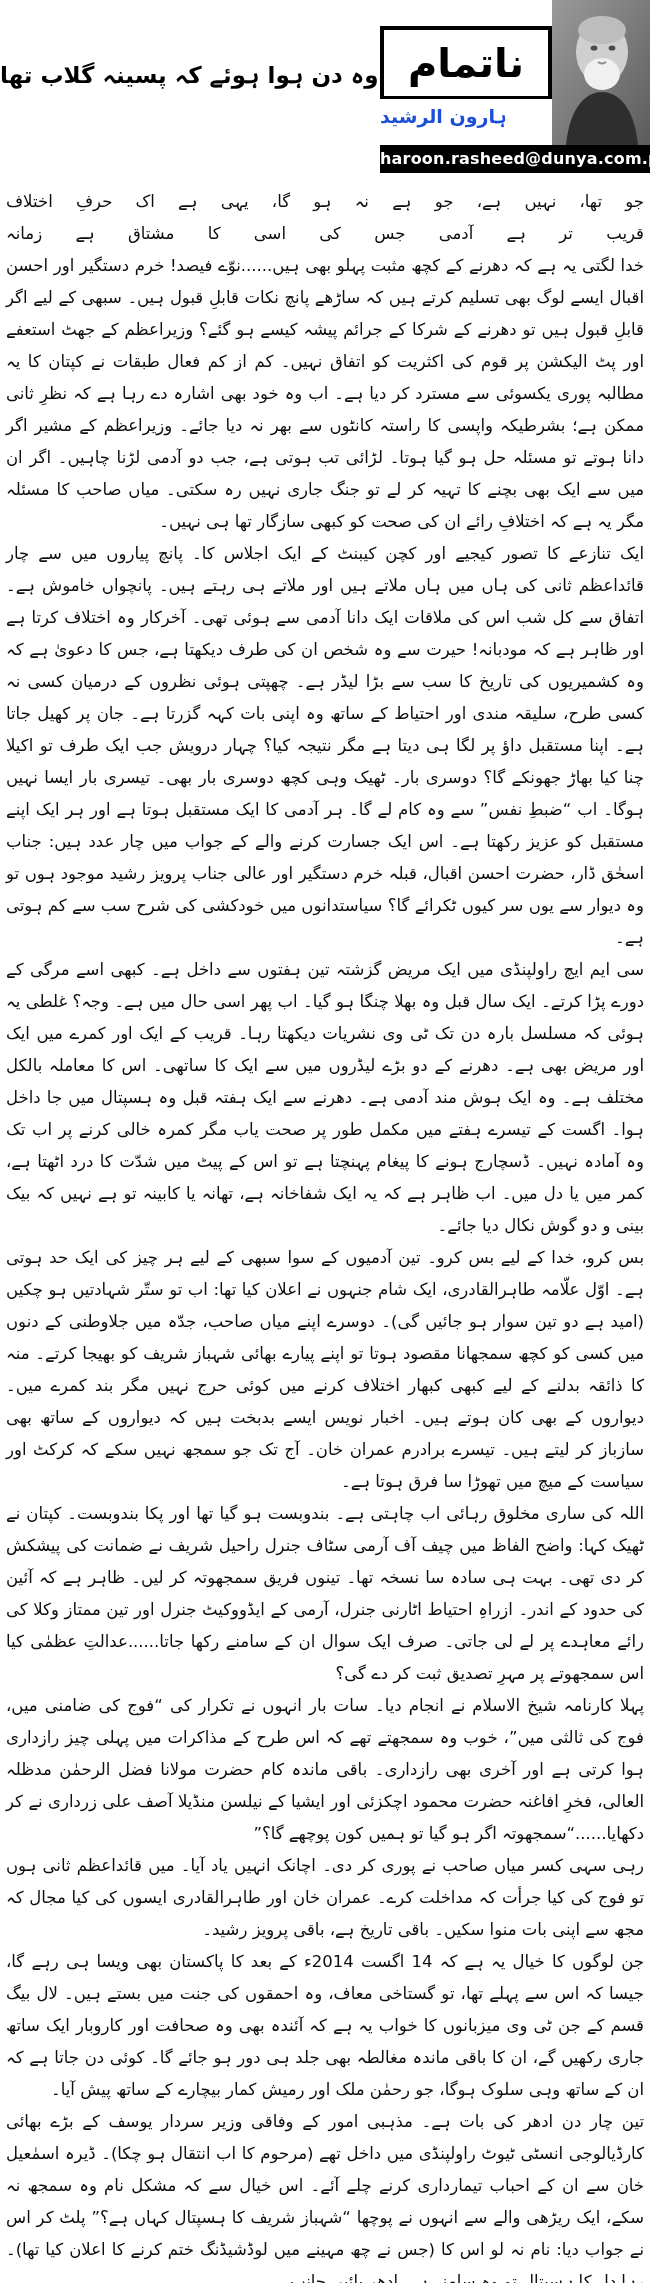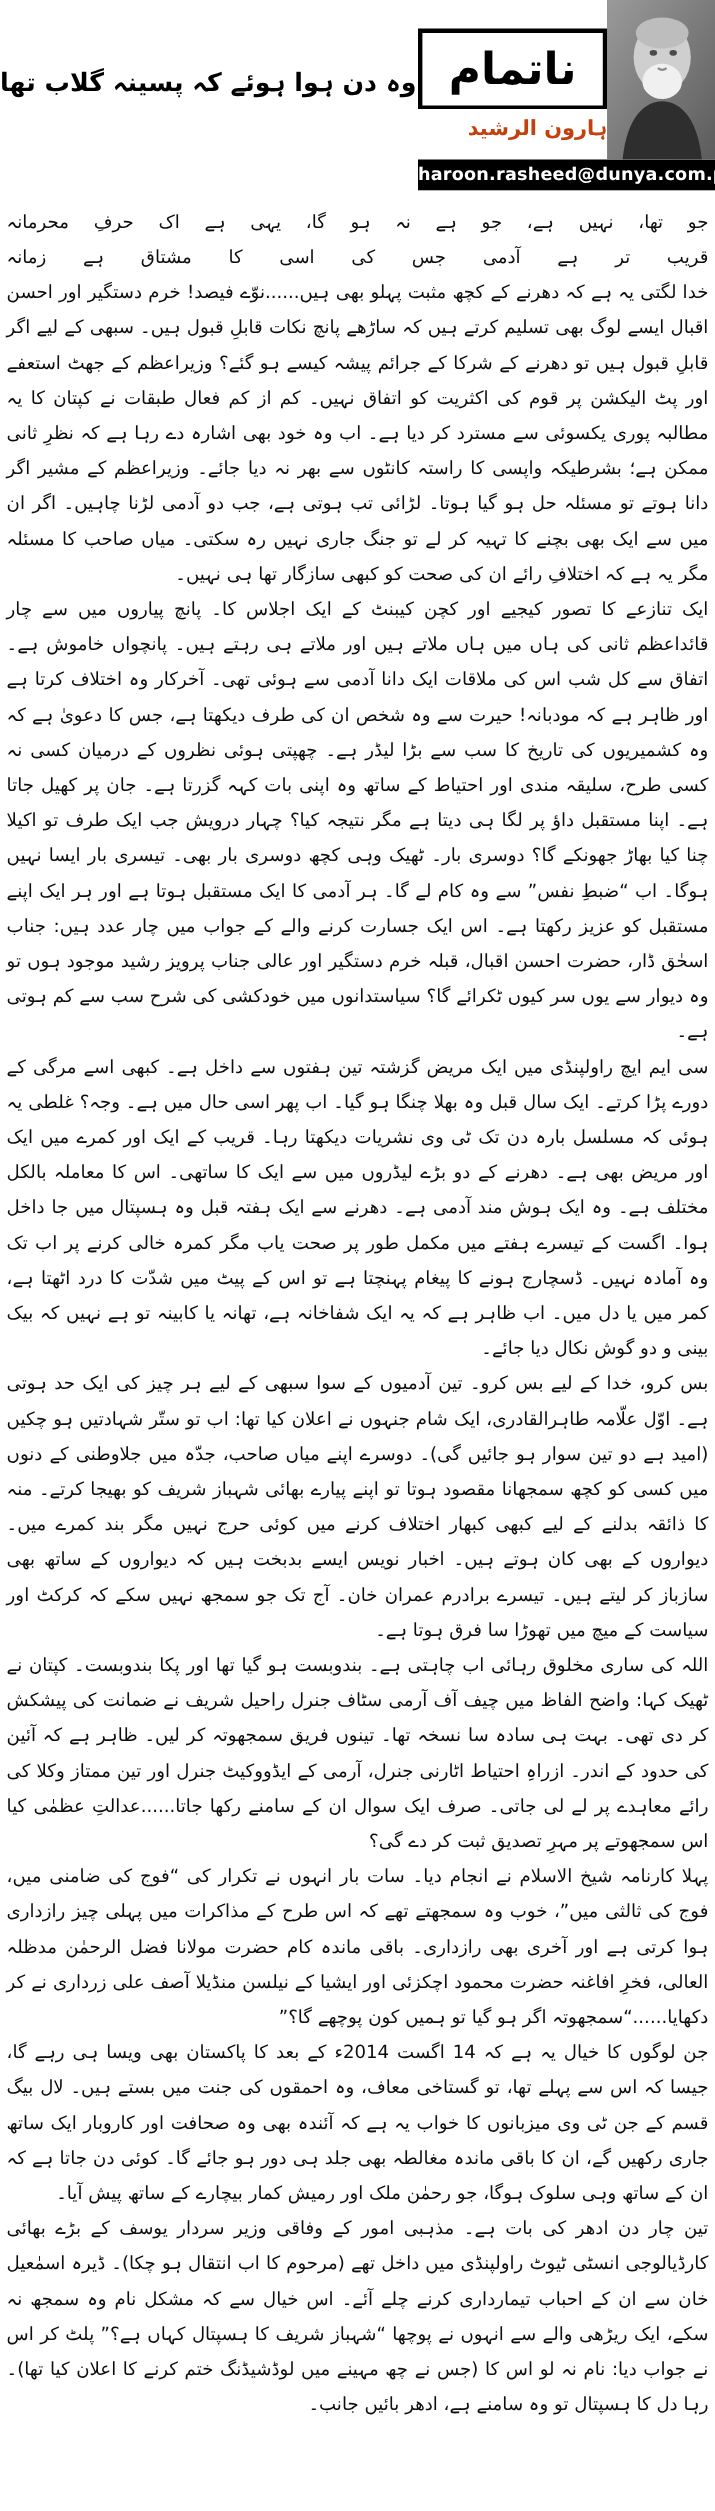--- a/index.html
+++ b/index.html
@@ -17,22 +17,22 @@
   }
   .author-block{position:absolute;top:0;right:0;width:270px;}
   .logo-row{display:flex;flex-direction:row;height:145px;}
   .logo-left{width:200px;display:flex;flex-direction:column;align-items:stretch;}
   .natamam-box{
     margin-top:26px;border:4px solid #000;border-bottom-width:3px;
     background:#fff;text-align:center;
     font-size:40px;font-weight:bold;line-height:66px;direction:rtl;color:#000;
   }
   .author-name{
-    text-align:right;font-size:19px;font-weight:bold;direction:rtl;
-    padding-top:6px;color:#c2410c;
+    text-align:left;font-size:19px;font-weight:bold;direction:rtl;
+    padding-top:6px;color:#1d4ed8;
   }
   .photo-wrap{width:98px;height:145px;background:#777;}
   .email-bar{
     background:#000;color:#fff;font-weight:bold;font-size:16px;
     text-align:center;letter-spacing:.2px;padding:4px 0 5px;
     font-family:"DejaVu Sans",sans-serif;
   }
   
   .article{
     padding:10px 6px 0 6px;direction:rtl;
@@ -76,26 +76,27 @@
             <ellipse cx="60" cy="48" rx="3.4" ry="2.6" fill="#4a4a4a"></ellipse>
             <path d="M46 62 Q50 65 54 62" stroke="#8a8a8a" stroke-width="2" fill="none"></path>
           </svg>
         </div>
       </div>
       <div class="email-bar">haroon.rasheed@dunya.com.pk</div>
     </div>
   </div>
 
   <div class="article">
-    <p class="verse">جو تھا، نہیں ہے، جو ہے نہ ہو گا، یہی ہے اک حرفِ محرمانہ</p>
+    <p class="verse">جو تھا، نہیں ہے، جو ہے نہ ہو گا، یہی ہے اک حرفِ اختلاف</p>
     <p class="verse">قریب تر ہے آدمی جس کی اسی کا مشتاق ہے زمانہ</p>
     <p class="para">خدا لگتی یہ ہے کہ دھرنے کے کچھ مثبت پہلو بھی ہیں......نوّے فیصد! خرم دستگیر اور احسن اقبال ایسے لوگ بھی تسلیم کرتے ہیں کہ ساڑھے پانچ نکات قابلِ قبول ہیں۔ سبھی کے لیے اگر قابلِ قبول ہیں تو دھرنے کے شرکا کے جرائم پیشہ کیسے ہو گئے؟ وزیراعظم کے جھٹ استعفے اور پٹ الیکشن پر قوم کی اکثریت کو اتفاق نہیں۔ کم از کم فعال طبقات نے کپتان کا یہ مطالبہ پوری یکسوئی سے مسترد کر دیا ہے۔ اب وہ خود بھی اشارہ دے رہا ہے کہ نظرِ ثانی ممکن ہے؛ بشرطیکہ واپسی کا راستہ کانٹوں سے بھر نہ دیا جائے۔ وزیراعظم کے مشیر اگر دانا ہوتے تو مسئلہ حل ہو گیا ہوتا۔ لڑائی تب ہوتی ہے، جب دو آدمی لڑنا چاہیں۔ اگر ان میں سے ایک بھی بچنے کا تہیہ کر لے تو جنگ جاری نہیں رہ سکتی۔ میاں صاحب کا مسئلہ مگر یہ ہے کہ اختلافِ رائے ان کی صحت کو کبھی سازگار تھا ہی نہیں۔</p>
     <p class="para">ایک تنازعے کا تصور کیجیے اور کچن کیبنٹ کے ایک اجلاس کا۔ پانچ پیاروں میں سے چار قائداعظم ثانی کی ہاں میں ہاں ملاتے ہیں اور ملاتے ہی رہتے ہیں۔ پانچواں خاموش ہے۔ اتفاق سے کل شب اس کی ملاقات ایک دانا آدمی سے ہوئی تھی۔ آخرکار وہ اختلاف کرتا ہے اور ظاہر ہے کہ مودبانہ! حیرت سے وہ شخص ان کی طرف دیکھتا ہے، جس کا دعویٰ ہے کہ وہ کشمیریوں کی تاریخ کا سب سے بڑا لیڈر ہے۔ چھپتی ہوئی نظروں کے درمیان کسی نہ کسی طرح، سلیقہ مندی اور احتیاط کے ساتھ وہ اپنی بات کہہ گزرتا ہے۔ جان پر کھیل جاتا ہے۔ اپنا مستقبل داؤ پر لگا ہی دیتا ہے مگر نتیجہ کیا؟ چہار درویش جب ایک طرف تو اکیلا چنا کیا بھاڑ جھونکے گا؟ دوسری بار۔ ٹھیک وہی کچھ دوسری بار بھی۔ تیسری بار ایسا نہیں ہوگا۔ اب “ضبطِ نفس” سے وہ کام لے گا۔ ہر آدمی کا ایک مستقبل ہوتا ہے اور ہر ایک اپنے مستقبل کو عزیز رکھتا ہے۔ اس ایک جسارت کرنے والے کے جواب میں چار عدد ہیں: جناب اسحٰق ڈار، حضرت احسن اقبال، قبلہ خرم دستگیر اور عالی جناب پرویز رشید موجود ہوں تو وہ دیوار سے یوں سر کیوں ٹکرائے گا؟ سیاستدانوں میں خودکشی کی شرح سب سے کم ہوتی ہے۔</p>
     <p class="para">سی ایم ایچ راولپنڈی میں ایک مریض گزشتہ تین ہفتوں سے داخل ہے۔ کبھی اسے مرگی کے دورے پڑا کرتے۔ ایک سال قبل وہ بھلا چنگا ہو گیا۔ اب پھر اسی حال میں ہے۔ وجہ؟ غلطی یہ ہوئی کہ مسلسل بارہ دن تک ٹی وی نشریات دیکھتا رہا۔ قریب کے ایک اور کمرے میں ایک اور مریض بھی ہے۔ دھرنے کے دو بڑے لیڈروں میں سے ایک کا ساتھی۔ اس کا معاملہ بالکل مختلف ہے۔ وہ ایک ہوش مند آدمی ہے۔ دھرنے سے ایک ہفتہ قبل وہ ہسپتال میں جا داخل ہوا۔ اگست کے تیسرے ہفتے میں مکمل طور پر صحت یاب مگر کمرہ خالی کرنے پر اب تک وہ آمادہ نہیں۔ ڈسچارج ہونے کا پیغام پہنچتا ہے تو اس کے پیٹ میں شدّت کا درد اٹھتا ہے، کمر میں یا دل میں۔ اب ظاہر ہے کہ یہ ایک شفاخانہ ہے، تھانہ یا کابینہ تو ہے نہیں کہ بیک بینی و دو گوش نکال دیا جائے۔</p>
     <p class="para">بس کرو، خدا کے لیے بس کرو۔ تین آدمیوں کے سوا سبھی کے لیے ہر چیز کی ایک حد ہوتی ہے۔ اوّل علّامہ طاہرالقادری، ایک شام جنہوں نے اعلان کیا تھا: اب تو ستّر شہادتیں ہو چکیں (امید ہے دو تین سوار ہو جائیں گی)۔ دوسرے اپنے میاں صاحب، جدّہ میں جلاوطنی کے دنوں میں کسی کو کچھ سمجھانا مقصود ہوتا تو اپنے پیارے بھائی شہباز شریف کو بھیجا کرتے۔ منہ کا ذائقہ بدلنے کے لیے کبھی کبھار اختلاف کرنے میں کوئی حرج نہیں مگر بند کمرے میں۔ دیواروں کے بھی کان ہوتے ہیں۔ اخبار نویس ایسے بدبخت ہیں کہ دیواروں کے ساتھ بھی سازباز کر لیتے ہیں۔ تیسرے برادرم عمران خان۔ آج تک جو سمجھ نہیں سکے کہ کرکٹ اور سیاست کے میچ میں تھوڑا سا فرق ہوتا ہے۔</p>
     <p class="para">اللہ کی ساری مخلوق رہائی اب چاہتی ہے۔ بندوبست ہو گیا تھا اور پکا بندوبست۔ کپتان نے ٹھیک کہا: واضح الفاظ میں چیف آف آرمی سٹاف جنرل راحیل شریف نے ضمانت کی پیشکش کر دی تھی۔ بہت ہی سادہ سا نسخہ تھا۔ تینوں فریق سمجھوتہ کر لیں۔ ظاہر ہے کہ آئین کی حدود کے اندر۔ ازراہِ احتیاط اٹارنی جنرل، آرمی کے ایڈووکیٹ جنرل اور تین ممتاز وکلا کی رائے معاہدے پر لے لی جاتی۔ صرف ایک سوال ان کے سامنے رکھا جاتا......عدالتِ عظمٰی کیا اس سمجھوتے پر مہرِ تصدیق ثبت کر دے گی؟</p>
     <p class="para">پہلا کارنامہ شیخ الاسلام نے انجام دیا۔ سات بار انہوں نے تکرار کی “فوج کی ضامنی میں، فوج کی ثالثی میں”، خوب وہ سمجھتے تھے کہ اس طرح کے مذاکرات میں پہلی چیز رازداری ہوا کرتی ہے اور آخری بھی رازداری۔ باقی ماندہ کام حضرت مولانا فضل الرحمٰن مدظلہ العالی، فخرِ افاغنہ حضرت محمود اچکزئی اور ایشیا کے نیلسن منڈیلا آصف علی زرداری نے کر دکھایا......“سمجھوتہ اگر ہو گیا تو ہمیں کون پوچھے گا؟”</p>
+    <p class="para">رہی سہی کسر میاں صاحب نے پوری کر دی۔ اچانک انہیں یاد آیا۔ میں قائداعظم ثانی ہوں تو فوج کی کیا جرأت کہ مداخلت کرے۔ عمران خان اور طاہرالقادری ایسوں کی کیا مجال کہ مجھ سے اپنی بات منوا سکیں۔ باقی تاریخ ہے، باقی پرویز رشید۔</p>
     <p class="para">جن لوگوں کا خیال یہ ہے کہ 14 اگست 2014ء کے بعد کا پاکستان بھی ویسا ہی رہے گا، جیسا کہ اس سے پہلے تھا، تو گستاخی معاف، وہ احمقوں کی جنت میں بستے ہیں۔ لال بیگ قسم کے جن ٹی وی میزبانوں کا خواب یہ ہے کہ آئندہ بھی وہ صحافت اور کاروبار ایک ساتھ جاری رکھیں گے، ان کا باقی ماندہ مغالطہ بھی جلد ہی دور ہو جائے گا۔ کوئی دن جاتا ہے کہ ان کے ساتھ وہی سلوک ہوگا، جو رحمٰن ملک اور رمیش کمار بیچارے کے ساتھ پیش آیا۔</p>
     <p class="para">تین چار دن ادھر کی بات ہے۔ مذہبی امور کے وفاقی وزیر سردار یوسف کے بڑے بھائی کارڈیالوجی انسٹی ٹیوٹ راولپنڈی میں داخل تھے (مرحوم کا اب انتقال ہو چکا)۔ ڈیرہ اسمٰعیل خان سے ان کے احباب تیمارداری کرنے چلے آئے۔ اس خیال سے کہ مشکل نام وہ سمجھ نہ سکے، ایک ریڑھی والے سے انہوں نے پوچھا “شہباز شریف کا ہسپتال کہاں ہے؟” پلٹ کر اس نے جواب دیا: نام نہ لو اس کا (جس نے چھ مہینے میں لوڈشیڈنگ ختم کرنے کا اعلان کیا تھا)۔ رہا دل کا ہسپتال تو وہ سامنے ہے، ادھر بائیں جانب۔</p>
 
   </div>
 
 </div>
 
 </body></html>

